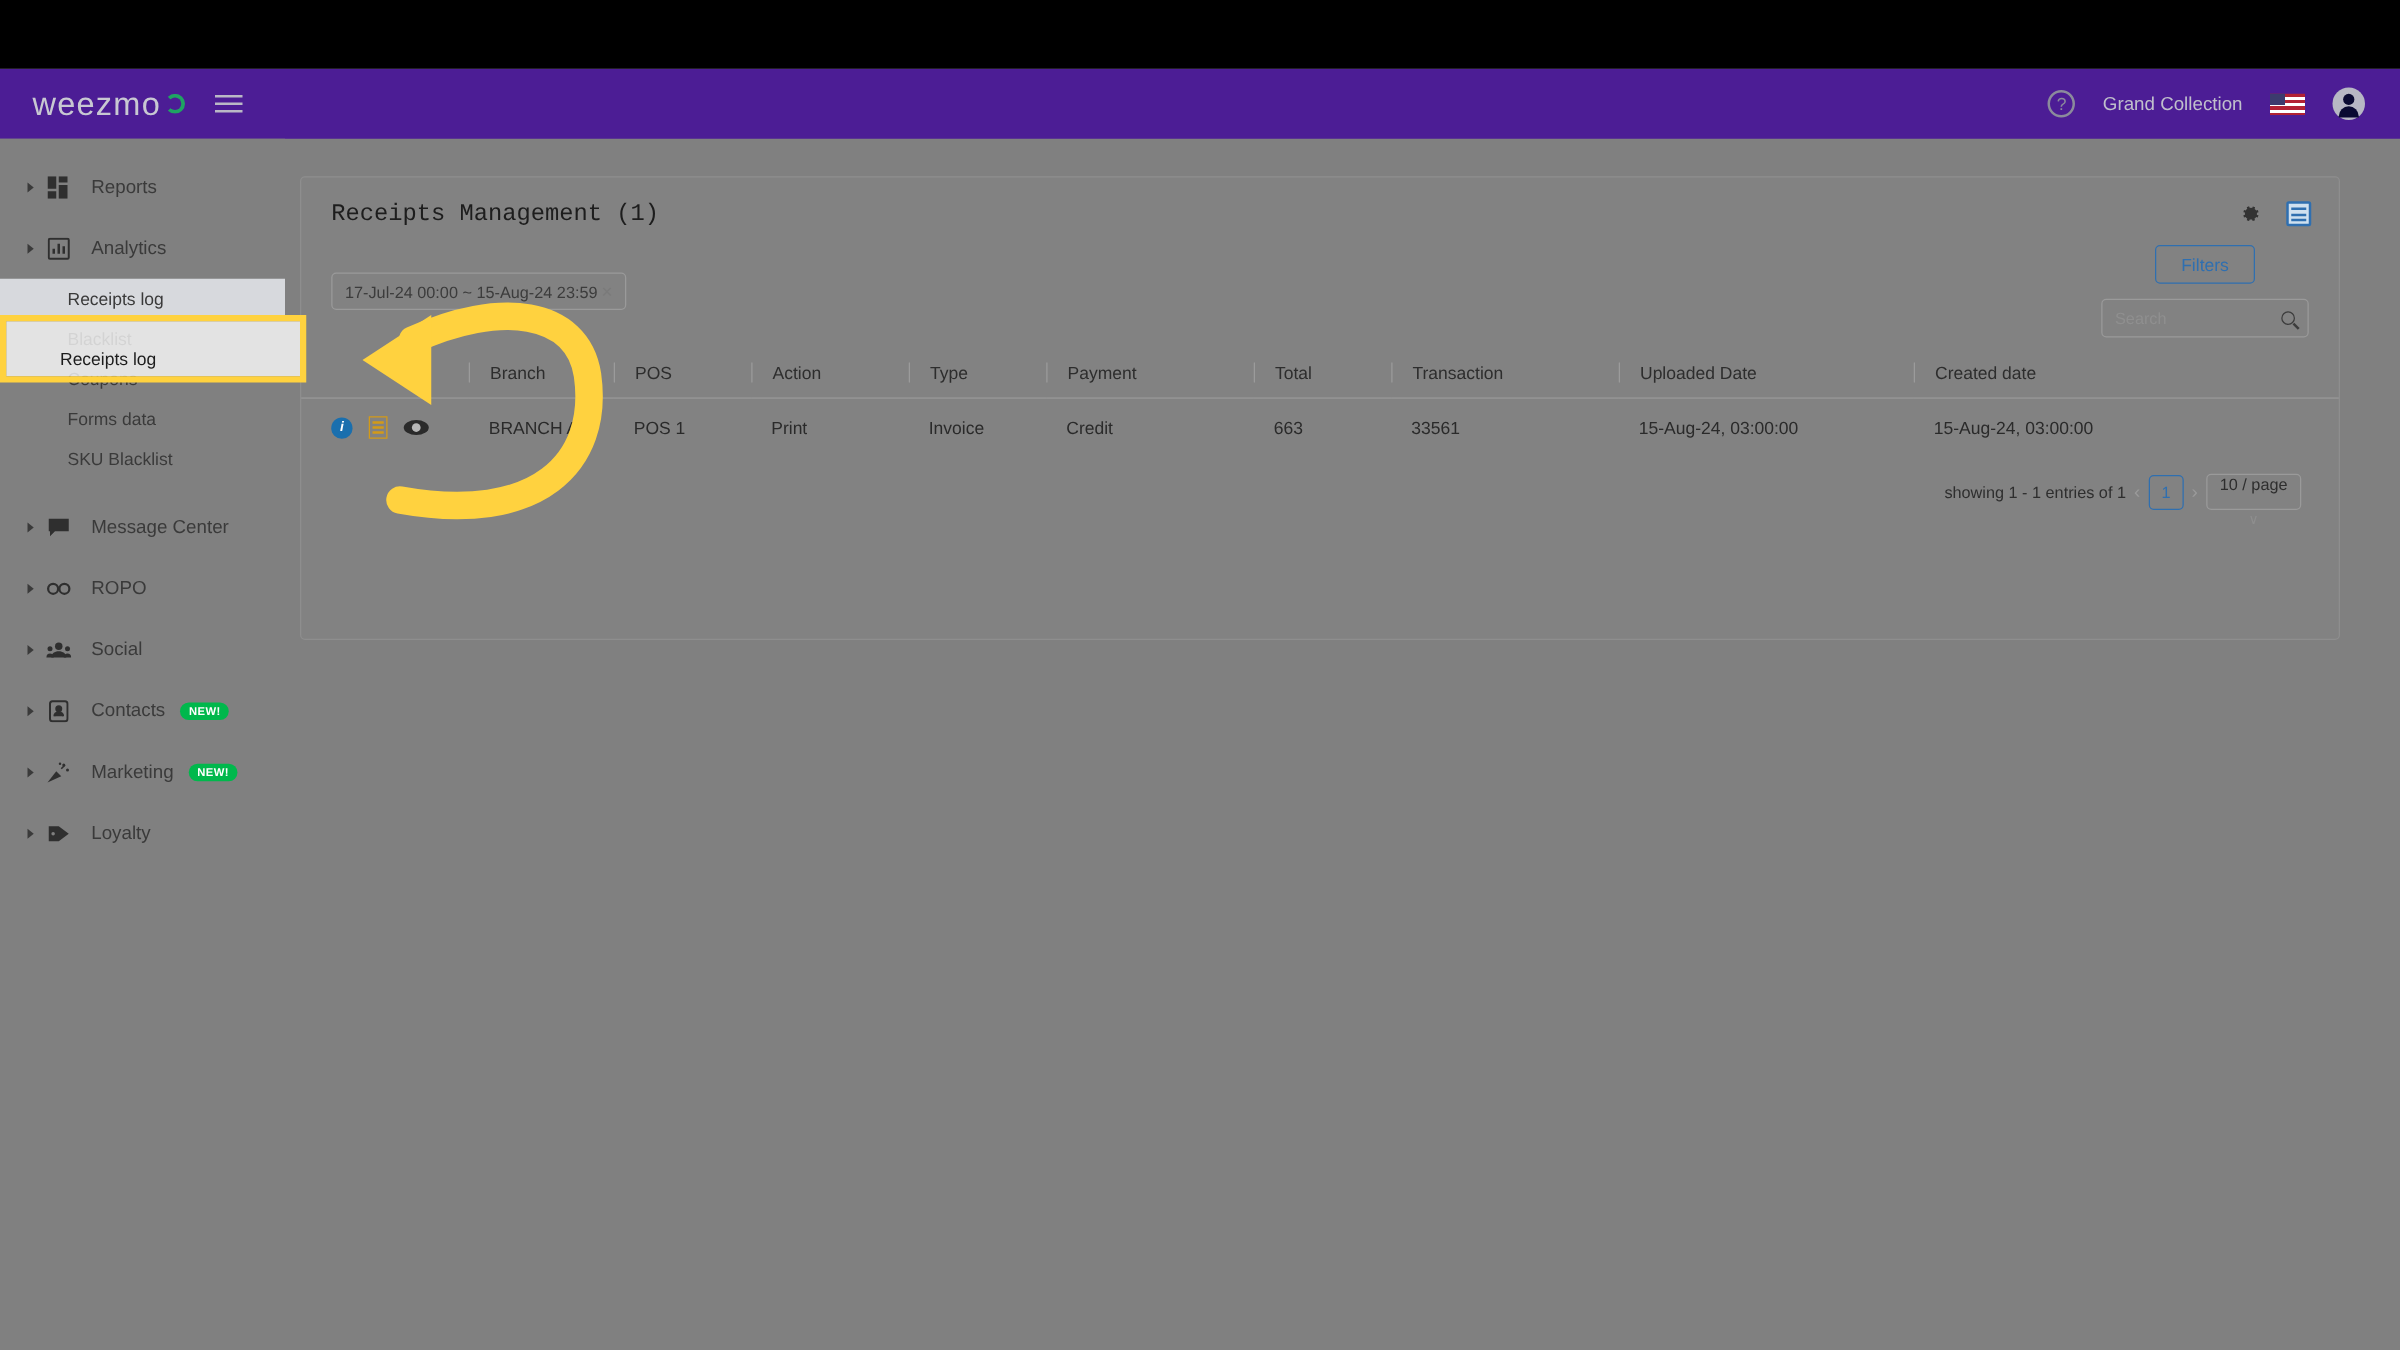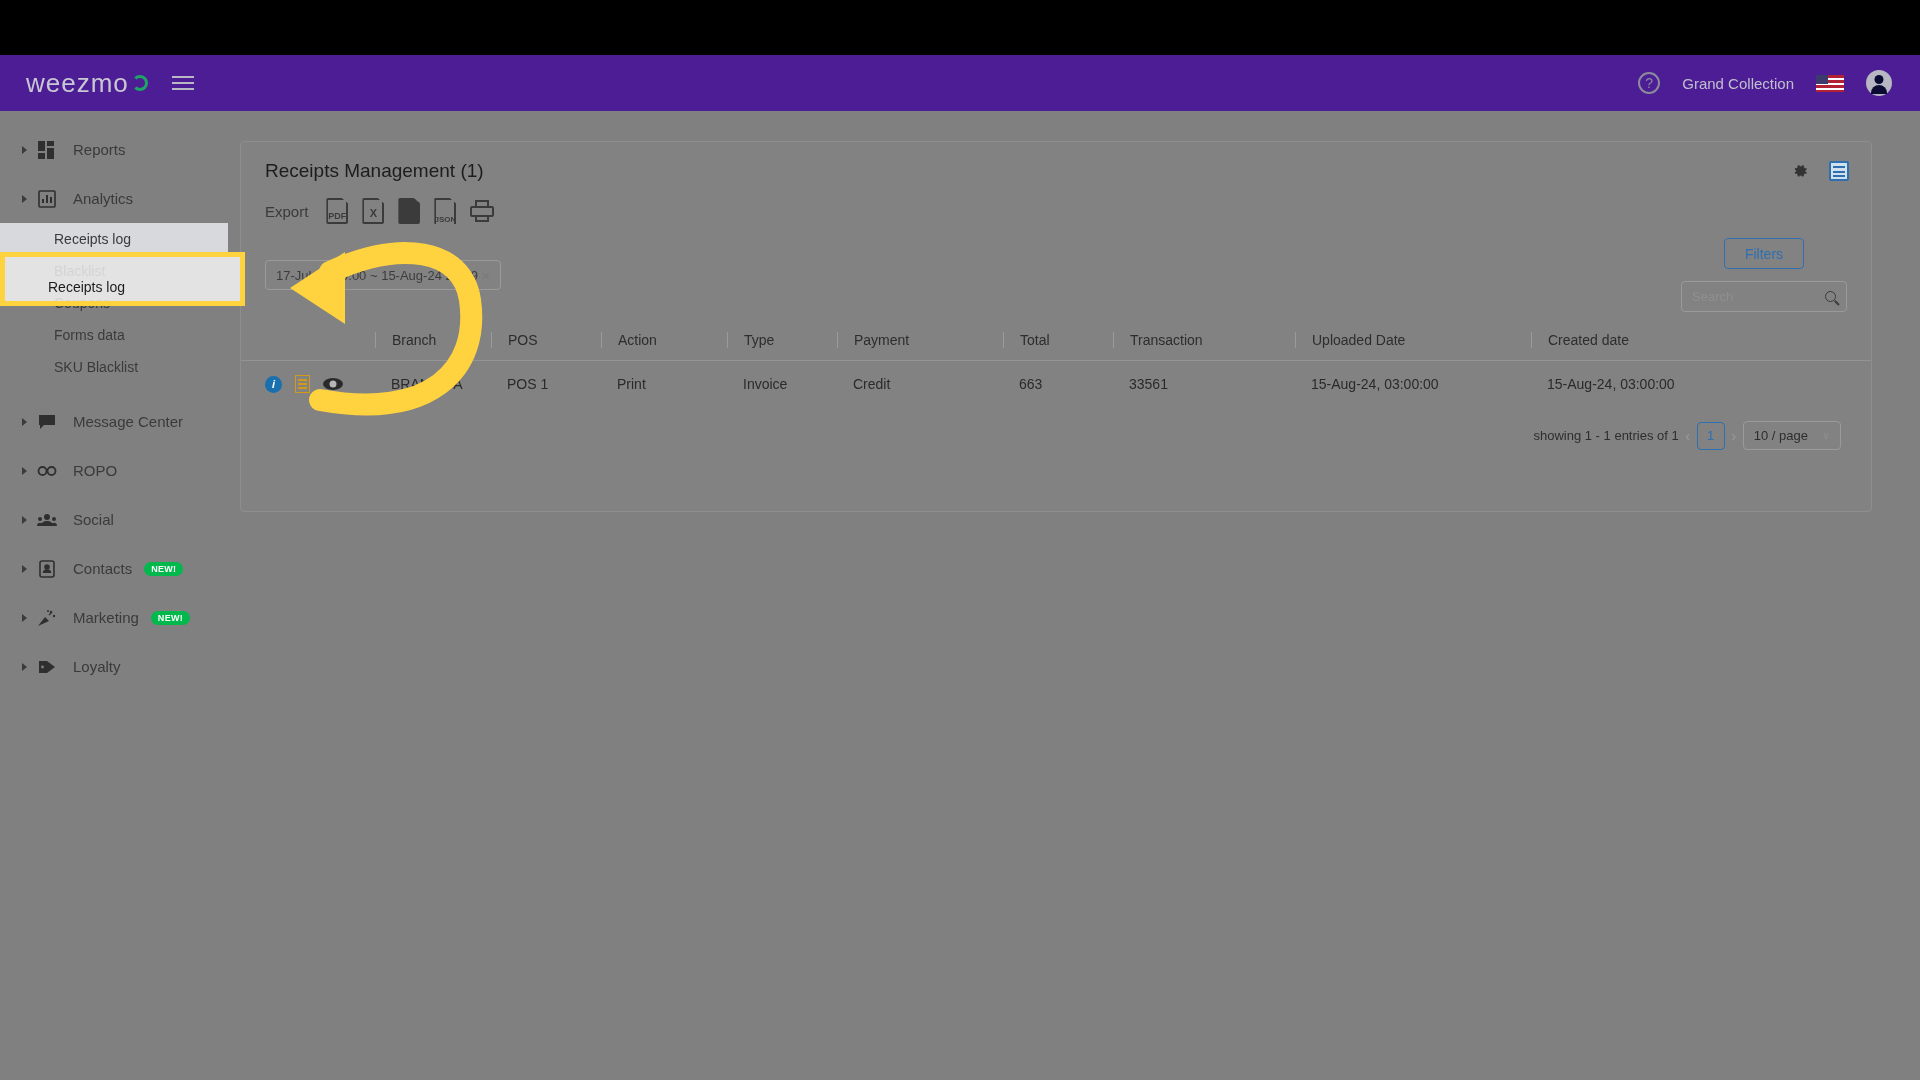--- a/index.html
+++ b/index.html
@@ -142,21 +142,21 @@
     left: 240px; top: 86px;
     width: 1632px; height: 371px;
     background: rgba(255,255,255,0.02);
     border: 1px solid #8e8e8e;
     border-radius: 4px;
   }
   .card-head {
     display: flex; align-items: center;
     padding: 18px 22px 0 24px;
   }
-  .card-title { font-size: 19px; color: #1d1d1d; }
+  .card-title { font-size: 19px; color: #1d1d1d; font-family: Liberation Mono, monospace; }
   .card-head-icons { margin-left:auto; display:flex; align-items:center; gap: 20px; }
   .gear { width: 18px; height: 18px; color:#333; }
   .tableicon {
     width: 20px; height: 20px; border: 2px solid #2f6fb0; border-radius: 2px;
     background: #cfe0ef; position:relative;
   }
   .tableicon::before{
     content:''; position:absolute; left:2px; right:2px; top:3px;
     height:2px; background:#2f6fb0;
     box-shadow: 0 5px 0 #2f6fb0, 0 9px 0 #2f6fb0;
@@ -280,21 +280,21 @@
     padding: 14px 30px 0 0;
     font-size: 13px; color: #2e2e2e;
   }
   .pg-arrow { color: #9a9a9a; font-size: 15px; width: 18px; text-align:center; }
   .pg-num {
     width: 28px; height: 28px; border: 1px solid #2f6fb0; border-radius: 4px;
     color:#2f6fb0; display:flex; align-items:center; justify-content:center; font-size: 13px;
   }
   .pg-size {
     height: 29px; padding: 0 10px; border:1px solid #9a9a9a; border-radius:4px;
-    display:flex; align-items:center; gap: 14px; font-size: 13px; color:#2e2e2e;
+    display:flex; align-items:center; gap: 14px; font-size: 13px; color:#2e2e2e;flex-direction:column;
   }
   .chev { color:#8e8e8e; font-size: 11px; }
 
   
   .hl-box {
     position:absolute; left: 0px; top: 252px;
     width: 245px; height: 54px;
     border: 5px solid #ffd23f;
     background: transparent;
     z-index: 40;
@@ -468,43 +468,20 @@
           <span class="gear">
             <svg width="18" height="18" viewBox="0 0 18 18" fill="#333">
               <path d="M9 6.1A2.9 2.9 0 109 11.9 2.9 2.9 0 009 6.1zm0 4.4a1.5 1.5 0 110-3 1.5 1.5 0 010 3z"></path>
               <path d="M15.8 10.2l-1.3-.3a5.6 5.6 0 000-1.8l1.3-.3-.5-1.8-1.3.4a5.5 5.5 0 00-1.3-1.3l.4-1.3-1.8-.7-.6 1.2a5.6 5.6 0 00-1.8 0L8.2 3l-1.8.7.4 1.3a5.5 5.5 0 00-1.3 1.3l-1.3-.4-.5 1.8 1.3.3a5.6 5.6 0 000 1.8l-1.3.3.5 1.8 1.3-.4a5.5 5.5 0 001.3 1.3l-.4 1.3 1.8.7.6-1.2a5.6 5.6 0 001.8 0l.6 1.2 1.8-.7-.4-1.3a5.5 5.5 0 001.3-1.3l1.3.4z"></path>
             </svg>
           </span>
           <span class="tableicon"></span>
         </div>
       </div>
 
-      <div class="export-row">
-        <span class="export-label">Export</span>
-        <span class="doc-ico">
-          <span class="sheet"></span>
-          <span class="lbl">PDF</span>
-        </span>
-        <span class="doc-ico">
-          <span class="sheet"></span>
-          <span class="lbl x">X</span>
-        </span>
-        <span class="doc-ico solid">
-          <span class="sheet"></span>
-        </span>
-        <span class="doc-ico json">
-          <span class="sheet"></span>
-          <span class="lbl">JSON</span>
-        </span>
-        <span class="printer">
-          <span class="top"></span>
-          <span class="body"></span>
-          <span class="out"></span>
-        </span>
-      </div>
 
       <div class="filter-row">
         <div class="daterange">
           <span>17-Jul-24 00:00 ~ 15-Aug-24 23:59</span>
           <span class="clr">×</span>
         </div>
         <div class="right-controls">
           <button class="btn-filters">Filters</button>
           <div class="search-box">
             <input type="text" placeholder="Search" style="">

